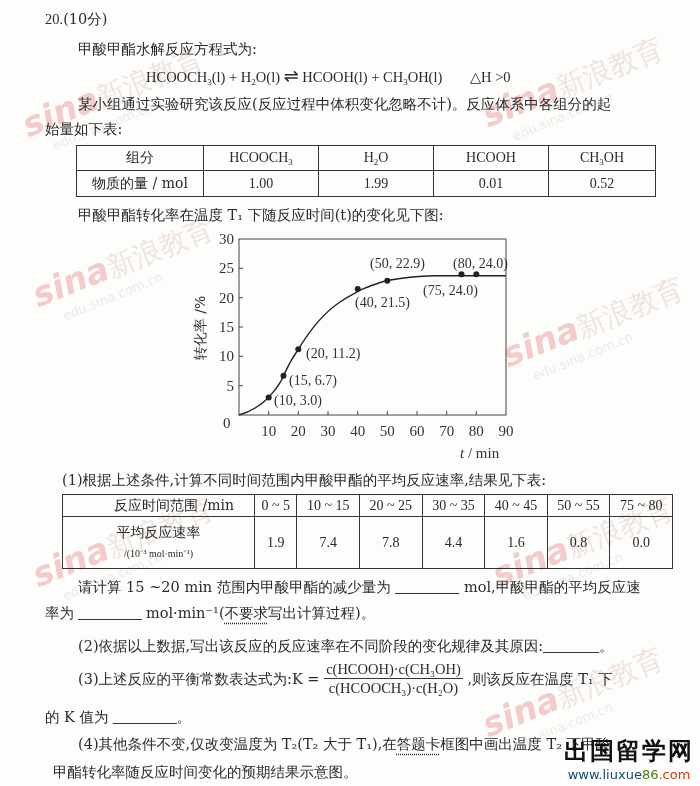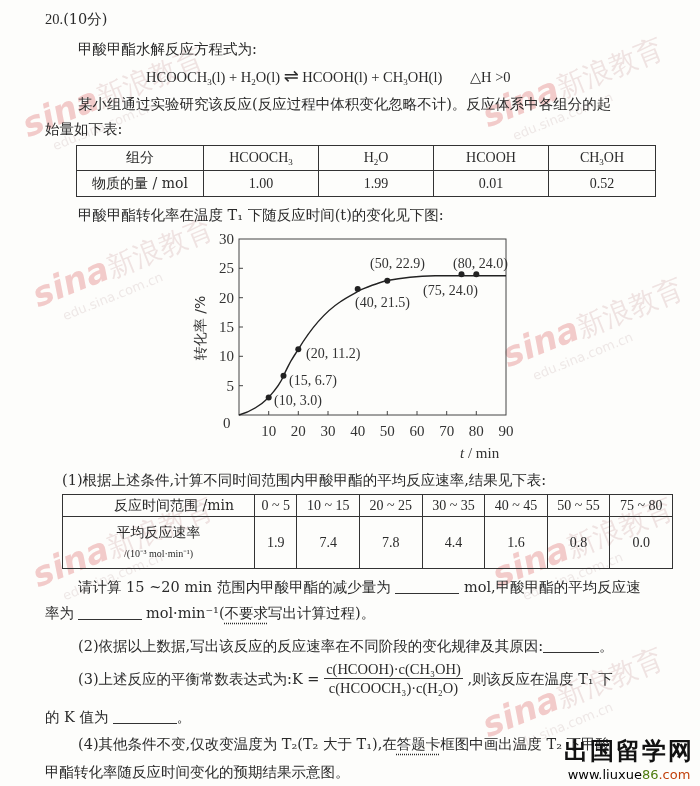--- a/index.html
+++ b/index.html
@@ -211,18 +211,18 @@
   </span>
   <span style="vertical-align:middle;">,则该反应在温度 T₁ 下</span>
 </div>
 <div class="abs txt" style="left:45px;top:708px;">
   <span>的 K 值为</span><span class="blank" style="width:64px;margin-left:4px;"></span><span>。</span>
 </div>
 
 <div class="abs txt" style="left:78px;top:735px;">
   <span>(4)其他条件不变,仅改变温度为 T₂(T₂ 大于 T₁),在</span><span style="text-decoration:underline dotted;text-underline-offset:5px;">答题卡</span><span>框图中画出温度 T₂ 下甲酸</span>
 </div>
-<div class="abs txt" style="left:45px;top:763px;text-align:center;">甲酯转化率随反应时间变化的预期结果示意图。</div>
+<div class="abs txt" style="left:53px;top:763px;text-align:center;">甲酯转化率随反应时间变化的预期结果示意图。</div>
 
 <div class="logo">
   <div class="a">出国留学网</div>
-  <div class="b"><span style="color:#000000">www.liuxue</span><span>86</span><span style="color:#c2410c">.com</span></div>
+  <div class="b"><span style="color:#0c4a6e">www.liuxue</span><span>86</span><span style="color:#c2410c">.com</span></div>
 </div>
 
 </body></html>

